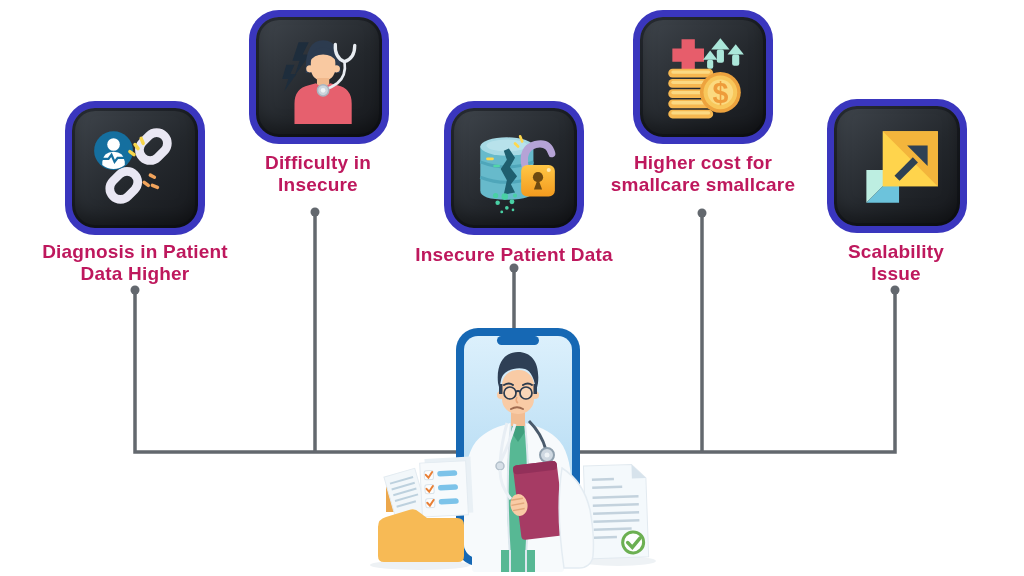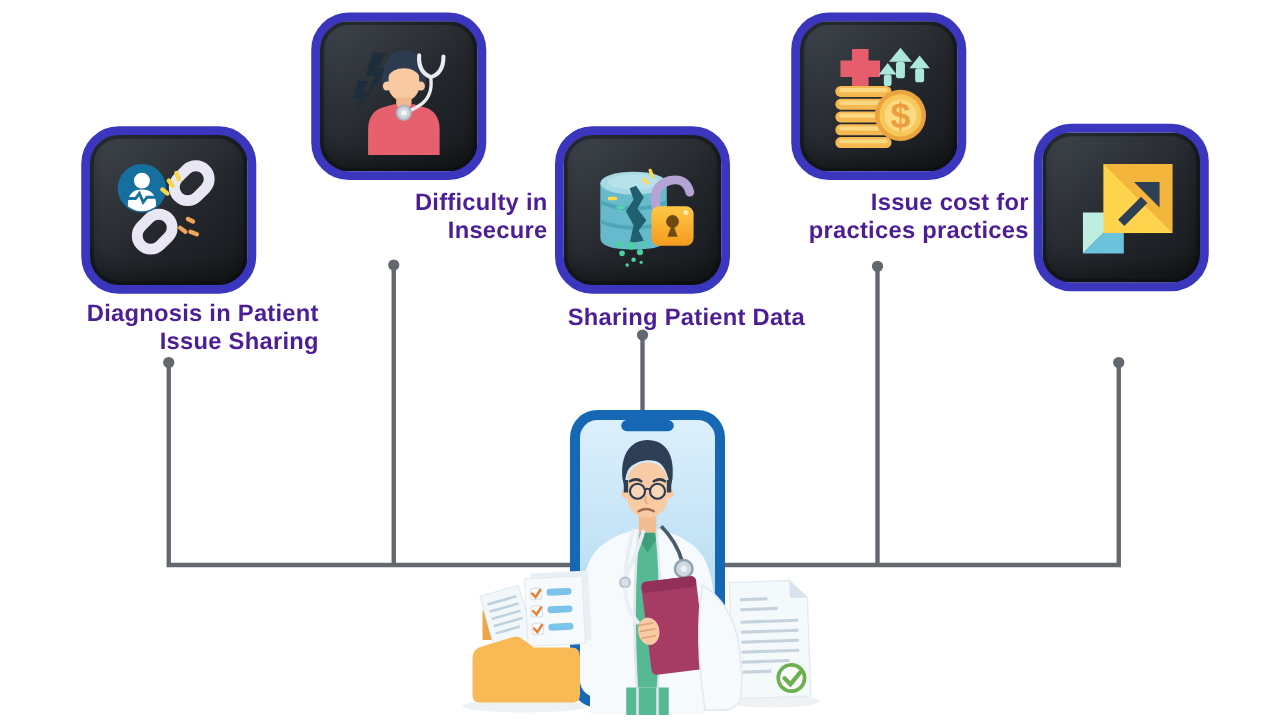--- a/index.html
+++ b/index.html
@@ -7,21 +7,21 @@
          font-family:"Liberation Sans",sans-serif;}
   .connectors{position:absolute;left:0;top:0;z-index:1;}
   .tile{position:absolute;width:140px;height:134px;box-sizing:border-box;z-index:2;
         border:7px solid #3a36be;border-radius:30px;
         background:linear-gradient(140deg,#40464d 0%,#24282d 55%,#16181c 100%);
         box-shadow:inset 0 0 0 3px rgba(8,10,16,.4), inset 0 -10px 16px rgba(0,0,0,.35);
         display:flex;align-items:center;justify-content:center;}
   .tile svg{width:94px;height:94px;}
   .t1{left:65px;top:101px}.t2{left:249px;top:10px}.t3{left:444px;top:101px}
   .t4{left:633px;top:10px}.t5{left:827px;top:99px}
-  .label{position:absolute;z-index:2;text-align:right;color:#4c1d95;
+  .label{position:absolute;z-index:2;text-align:center;color:#be185d;
          font-weight:700;font-size:19px;line-height:22px;letter-spacing:.2px;}
   .label span{display:block;}
   .l1{left:15px;top:241px;width:240px}.l2{left:198px;top:152px;width:240px}
   .l3{left:384px;top:244px;width:260px}.l4{left:583px;top:152px;width:240px}
   .l5{left:776px;top:241px;width:240px}
   .illustration{position:absolute;left:352px;top:316px;width:320px;height:260px;z-index:3;}
   svg text{font-family:"Liberation Sans",sans-serif;}
 </style>
 </head>
 <body>
@@ -167,32 +167,36 @@
       <polygon points="48,50 48,82 16,82" fill="#6cc3dc"></polygon>
       <rect x="32" y="12" width="54" height="54" fill="#ffd44c"></rect>
       <polygon points="32,12 86,12 86,66" fill="#f3b53c"></polygon>
       <line x1="46" y1="58" x2="64" y2="40" stroke="#2e4154" stroke-width="7"></line>
       <polygon points="56,26 76,26 76,46" fill="#2e4154"></polygon>
     </svg>
   </div>
 
   <div class="label l1">
     <span>Diagnosis in Patient</span>
-    <span>Issue Sharing</span>
+    <span>Data Higher</span>
   </div>
   <div class="label l2">
     <span>Difficulty in</span>
     <span>Insecure</span>
   </div>
   <div class="label l3">
-    <span>Sharing Patient Data</span>
+    <span>Insecure Patient Data</span>
   </div>
   <div class="label l4">
-    <span>Issue cost for</span>
-    <span>practices practices</span>
+    <span>Higher cost for</span>
+    <span>smallcare smallcare</span>
+  </div>
+  <div class="label l5">
+    <span>Scalability</span>
+    <span>Issue</span>
   </div>
 
   <svg class="illustration" viewBox="352 316 320 260">
     <defs>
       <linearGradient id="scrGrad" x1="0" y1="0" x2="0" y2="1">
         <stop offset="0" stop-color="#dcf0fc"></stop>
           <stop offset="1" stop-color="#a3d2ef"></stop>
       </linearGradient>
       <clipPath id="scr">
           <rect x="464" y="336" width="108" height="222" rx="14"></rect>

